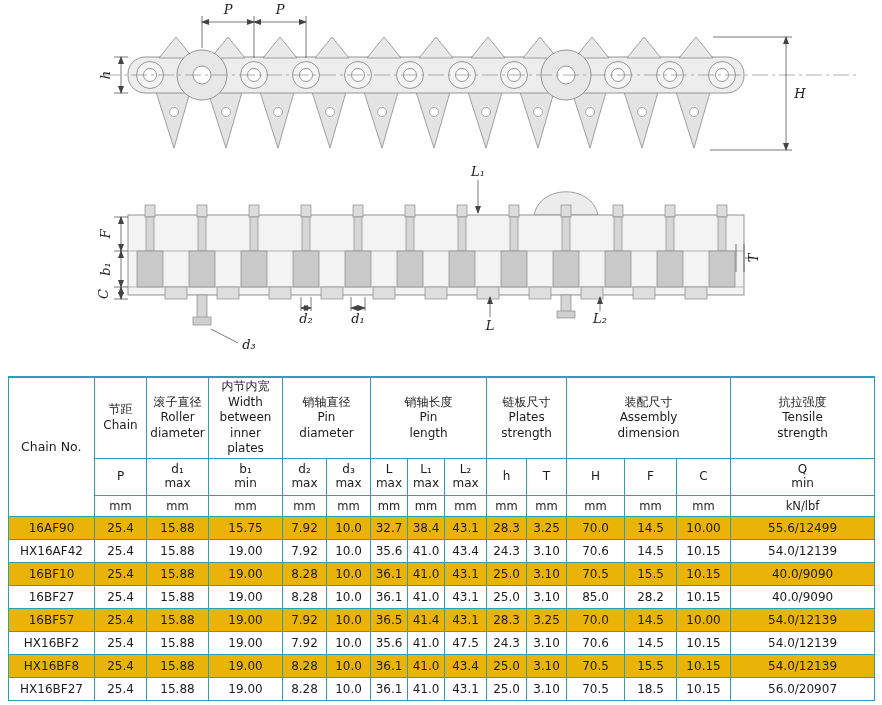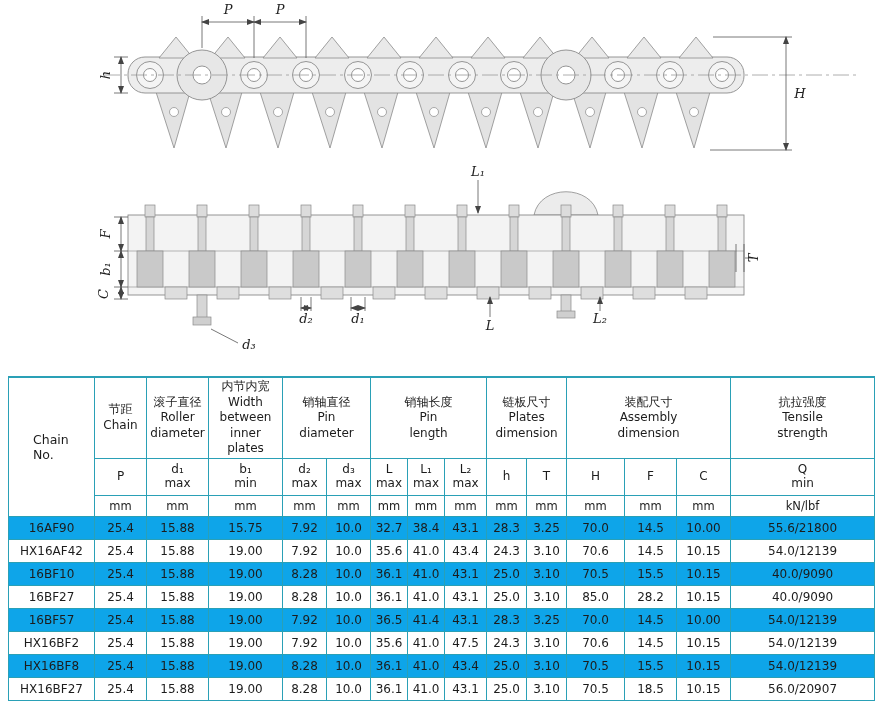--- a/index.html
+++ b/index.html
@@ -4,26 +4,26 @@
 <style>
   html,body { margin:0; padding:0; background:#ffffff; width:882px; height:705px; overflow:hidden;
               font-family:"DejaVu Sans","Liberation Sans",sans-serif; color:#1c1c1c; }
   .diagram-wrap { width:882px; height:372px; }
   svg text.dim { font-family:"DejaVu Serif","Liberation Serif",serif; font-style:italic;
                  font-size:13px; fill:#222; }
   table.spec { border-collapse:collapse; table-layout:fixed; width:866px; margin:4px 8px 0 8px;
                border:1px solid #2aa0b6; border-top:2px solid #2aa0b6; }
   .spec th, .spec td { border:1px solid #2aa0b6; font-weight:normal; text-align:center;
                        padding:1px 2px; color:#1c1c1c; }
-  .spec th.chainno { text-align:left; padding-left:24px; font-size:12.5px; }
+  .spec th.chainno { text-align:left; padding-left:12px; font-size:12.5px; }
   .spec th.grp { white-space:pre-line; font-size:12px; line-height:1.3; height:72px; vertical-align:middle; }
   .spec th.sym { white-space:pre-line; font-size:12px; line-height:1.15; height:34px; vertical-align:middle; }
   .spec th.unit { font-size:11.5px; height:18px; }
   .spec tbody td { font-size:12px; height:20px; }
-  .spec tr.alt td { background:#0ea5e9; }
+  .spec tr.alt td { background:#eab308; }
 </style>
 </head>
 <body>
 
 <div class="diagram-wrap">
 <svg width="882" height="372" viewBox="0 0 882 372">
   <defs>
     <marker id="ah" markerWidth="9" markerHeight="8" refX="7" refY="3" orient="auto-start-reverse" markerUnits="userSpaceOnUse">
       <path d="M0,0 L8,3 L0,6 Z" fill="#444"></path>
     </marker>
@@ -221,21 +221,21 @@
 between
 inner plates</th>
       <th class="grp" colspan="2">销轴直径
 Pin
 diameter</th>
       <th class="grp" colspan="3">销轴长度
 Pin
 length</th>
       <th class="grp" colspan="2">链板尺寸
 Plates
-dimension</th>
+strength</th>
       <th class="grp" colspan="3">装配尺寸
 Assembly
 dimension</th>
       <th class="grp">抗拉强度
 Tensile
 strength</th>
     </tr>
     <tr>
       <th class="sym">P</th>
       <th class="sym">d₁
@@ -286,21 +286,21 @@
       <td>7.92</td>
       <td>10.0</td>
       <td>32.7</td>
       <td>38.4</td>
       <td>43.1</td>
       <td>28.3</td>
       <td>3.25</td>
       <td>70.0</td>
       <td>14.5</td>
       <td>10.00</td>
-      <td>55.6/21800</td>
+      <td>55.6/12499</td>
     </tr>
     <tr>
       <td>HX16AF42</td>
       <td>25.4</td>
       <td>15.88</td>
       <td>19.00</td>
       <td>7.92</td>
       <td>10.0</td>
       <td>35.6</td>
       <td>41.0</td>

